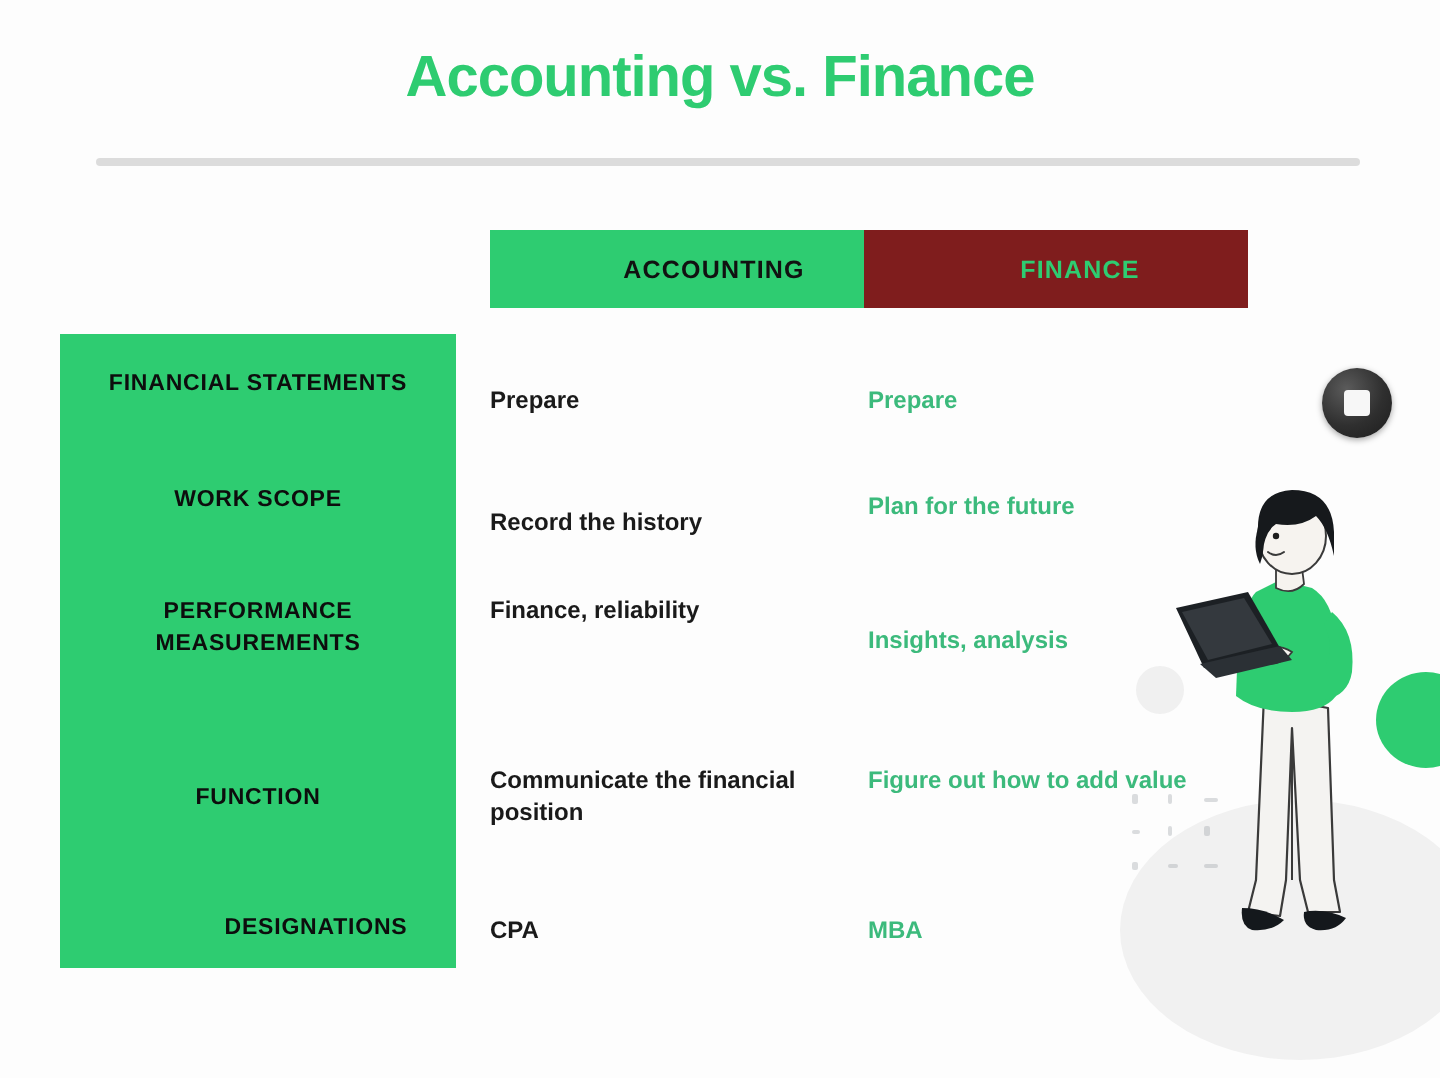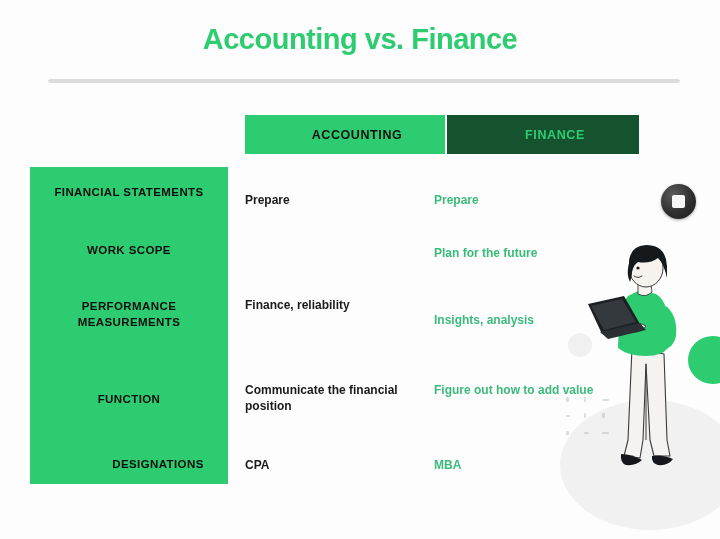--- a/index.html
+++ b/index.html
@@ -58,23 +58,23 @@
     letter-spacing: 0.6px;
     padding-left: 24px;
   }
   #header-accounting {
     left: 245px;
     width: 176px;
     background: #2ecc71;
     color: #111111;
   }
   #header-finance {
-    left: 447px;
+    left: 432px;
     width: 168px;
-    background: #14532d;
+    background: #7f1d1d;
     color: #2ecc71;
   }
 
   
   #label-panel {
     position: absolute;
     left: 30px;
     top: 167px;
     width: 198px;
     height: 317px;
@@ -195,20 +195,21 @@
 
   <div id="label-panel"></div>
 
   <div class="row-label" style="top:185px;">FINANCIAL STATEMENTS</div>
   <div class="row-label" style="top:243px;">WORK SCOPE</div>
   <div class="row-label" style="top:299px;">PERFORMANCE MEASUREMENTS</div>
   <div class="row-label" style="top:392px;">FUNCTION</div>
   <div class="row-label" style="top:457px;margin-left:29px;">DESIGNATIONS</div>
 
   <div class="cell accounting" style="top:192px;">Prepare</div>
+  <div class="cell accounting" style="top:253px;">Record the history</div>
   <div class="cell accounting" style="top:297px;">Finance, reliability</div>
   <div class="cell accounting" style="top:382px;">Communicate the financial position</div>
   <div class="cell accounting" style="top:457px;">CPA</div>
 
   <div class="cell finance" style="top:192px;">Prepare</div>
   <div class="cell finance" style="top:245px;">Plan for the future</div>
   <div class="cell finance" style="top:312px;">Insights, analysis</div>
   <div class="cell finance" style="top:382px;">Figure out how to add value</div>
   <div class="cell finance" style="top:457px;">MBA</div>
 

